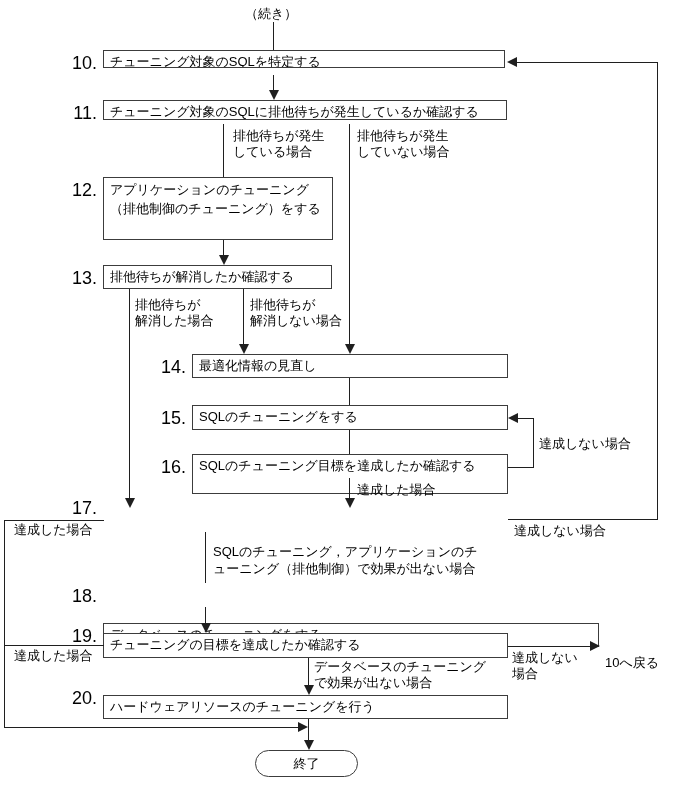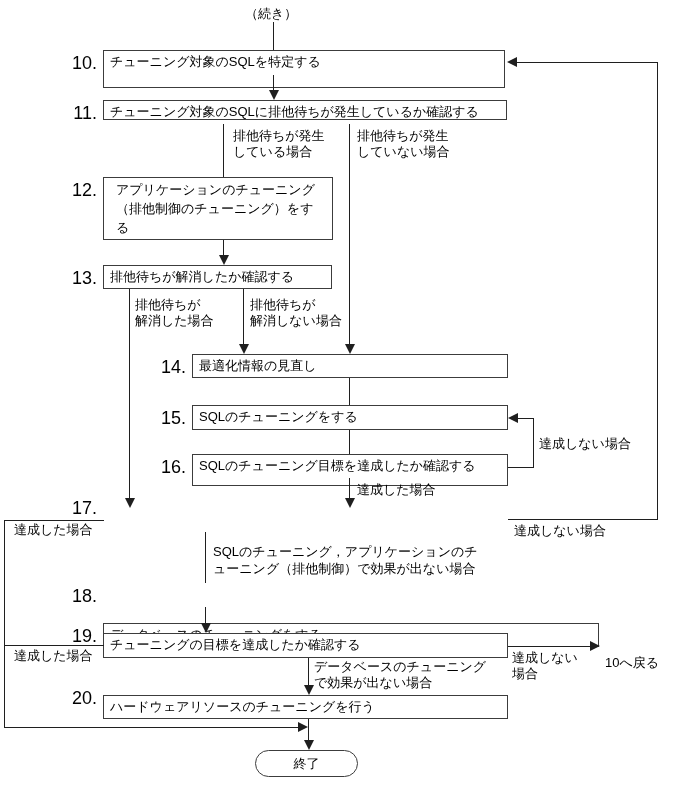--- a/index.html
+++ b/index.html
@@ -1,20 +1,20 @@
 <!DOCTYPE html>
 <html><head>
 <meta charset="utf-8">
 <style>
   html,body{margin:0;padding:0;background:#fff;}
   .stage{position:relative;width:687px;height:788px;background:#fff;overflow:hidden;
          font-family:"Liberation Sans","DejaVu Sans",sans-serif;color:#000;}
   .box{position:absolute;box-sizing:border-box;border:1px solid #3c3c3c;background:#fff;
        font-size:13px;line-height:22px;padding:0 0 0 6px;white-space:nowrap;overflow:hidden;}
-  .box.multi{white-space:normal;line-height:19px;padding:2px 12px;}
+  .box.multi{white-space:normal;line-height:19px;padding:2px 6px;}
   .num{position:absolute;width:30px;text-align:right;font-size:18px;}
   .lbl{position:absolute;font-size:13px;line-height:16px;white-space:pre-line;}
   .vl{position:absolute;width:1px;background:#1f1f1f;}
   .hl{position:absolute;height:1px;background:#1f1f1f;}
   .ah-d{position:absolute;width:0;height:0;border-left:5px solid transparent;
         border-right:5px solid transparent;border-top:10px solid #1f1f1f;}
   .ah-l{position:absolute;width:0;height:0;border-top:5px solid transparent;
         border-bottom:5px solid transparent;border-right:10px solid #1f1f1f;}
   .ah-r{position:absolute;width:0;height:0;border-top:5px solid transparent;
         border-bottom:5px solid transparent;border-left:10px solid #1f1f1f;}
@@ -33,27 +33,27 @@
   <div class="num" style="left:67px;top:180px;">12.</div>
   <div class="num" style="left:67px;top:268px;">13.</div>
   <div class="num" style="left:156px;top:357px;">14.</div>
   <div class="num" style="left:156px;top:408px;">15.</div>
   <div class="num" style="left:156px;top:457px;">16.</div>
   <div class="num" style="left:67px;top:498px;">17.</div>
   <div class="num" style="left:67px;top:586px;">18.</div>
   <div class="num" style="left:67px;top:626px;">19.</div>
   <div class="num" style="left:67px;top:688px;">20.</div>
 
-  <div class="box" style="left:103px;top:50px;width:402px;height:38px;">チューニング対象のSQLを特定する</div>
+  <div class="box" style="left:103px;top:50px;width:402px;height:18px;">チューニング対象のSQLを特定する</div>
   <div class="box" style="left:103px;top:100px;width:404px;height:20px;">チューニング対象のSQLに排他待ちが発生しているか確認する</div>
   <div class="box multi" style="left:103px;top:177px;width:230px;height:63px;">アプリケーションのチューニング（排他制御のチューニング）をする</div>
   <div class="box" style="left:103px;top:265px;width:229px;height:24px;">排他待ちが解消したか確認する</div>
   <div class="box" style="left:192px;top:354px;width:316px;height:24px;">最適化情報の見直し</div>
   <div class="box" style="left:192px;top:405px;width:316px;height:25px;">SQLのチューニングをする</div>
-  <div class="box" style="left:192px;top:454px;width:316px;height:32px;">SQLのチューニング目標を達成したか確認する</div>
+  <div class="box" style="left:192px;top:454px;width:316px;height:40px;">SQLのチューニング目標を達成したか確認する</div>
   <div class="box" style="left:103px;top:583px;width:496px;height:24px;margin-top:40px;">データベースのチューニングをする</div>
   <div class="box" style="left:103px;top:633px;width:405px;height:25px;">チューニングの目標を達成したか確認する</div>
   <div class="box" style="left:103px;top:695px;width:405px;height:24px;">ハードウェアリソースのチューニングを行う</div>
 
   <div class="term" style="left:255px;top:750px;width:103px;height:27px;">終了</div>
 
   <div class="vl" style="left:273px;top:22px;height:28px;"></div>
   <div class="vl" style="left:273px;top:75px;height:15px;"></div>
   <div class="ah-d" style="left:269px;top:90px;"></div>
   <div class="vl" style="left:223px;top:124px;height:53px;"></div>

